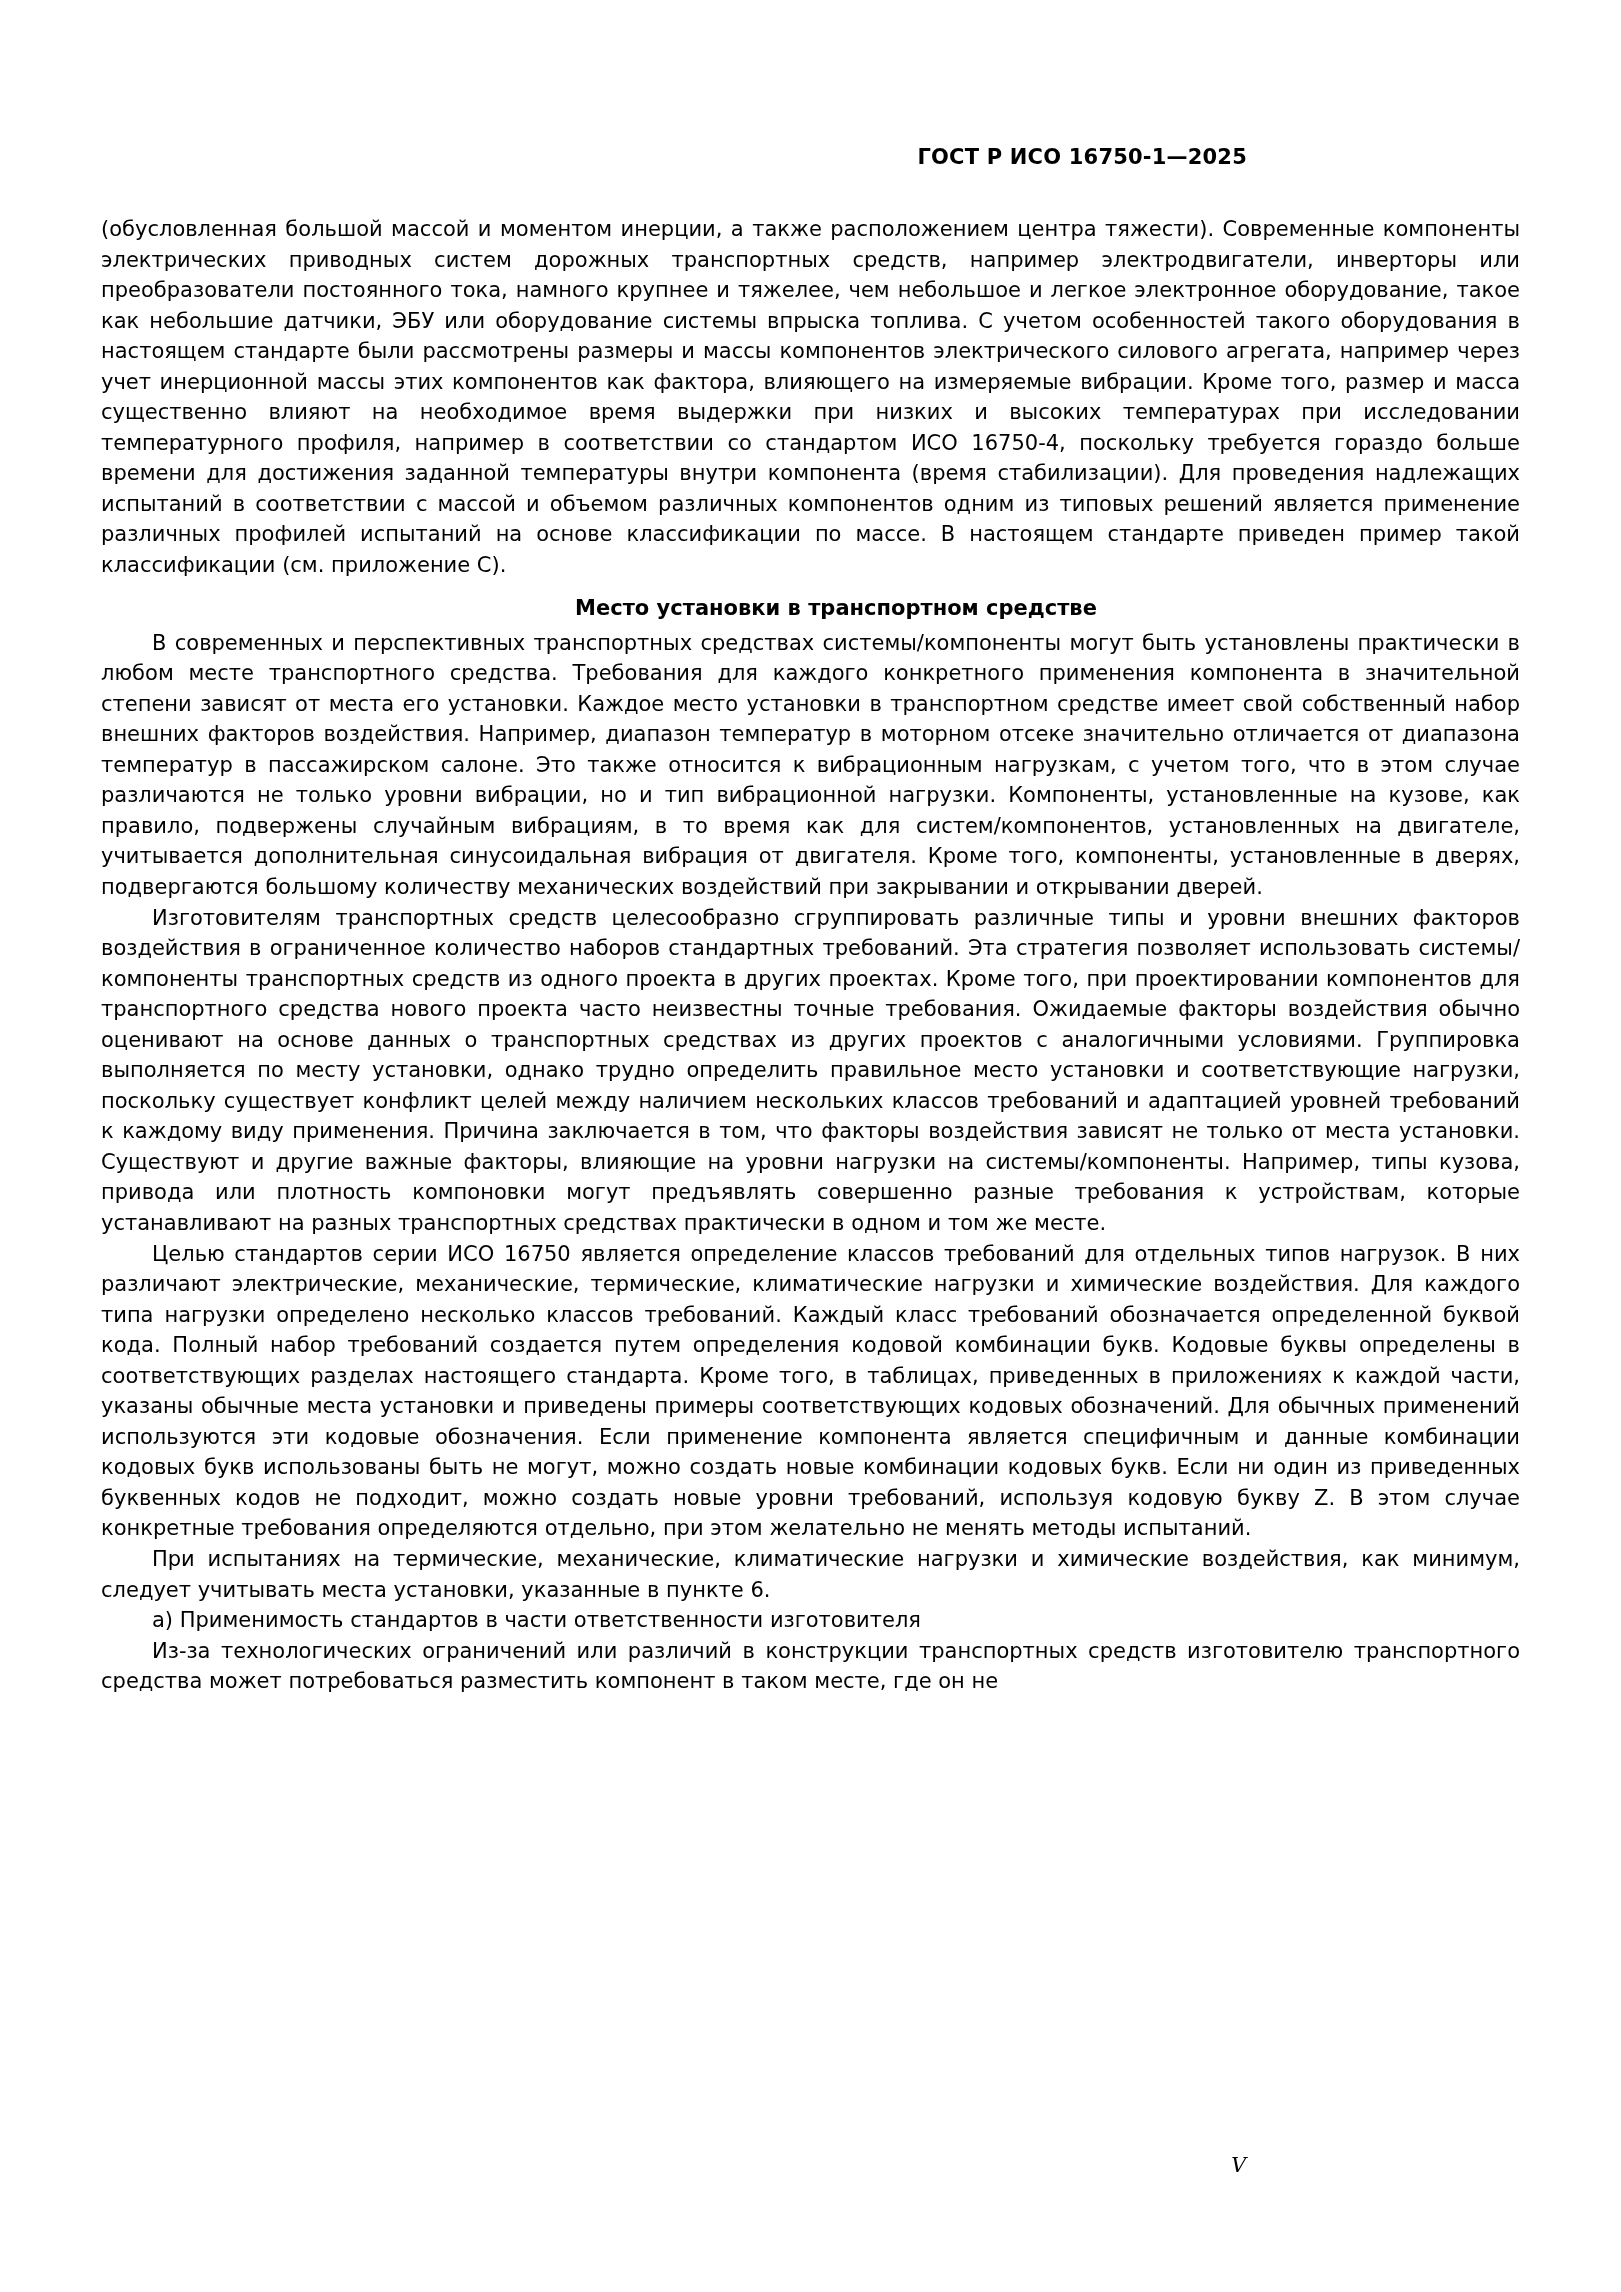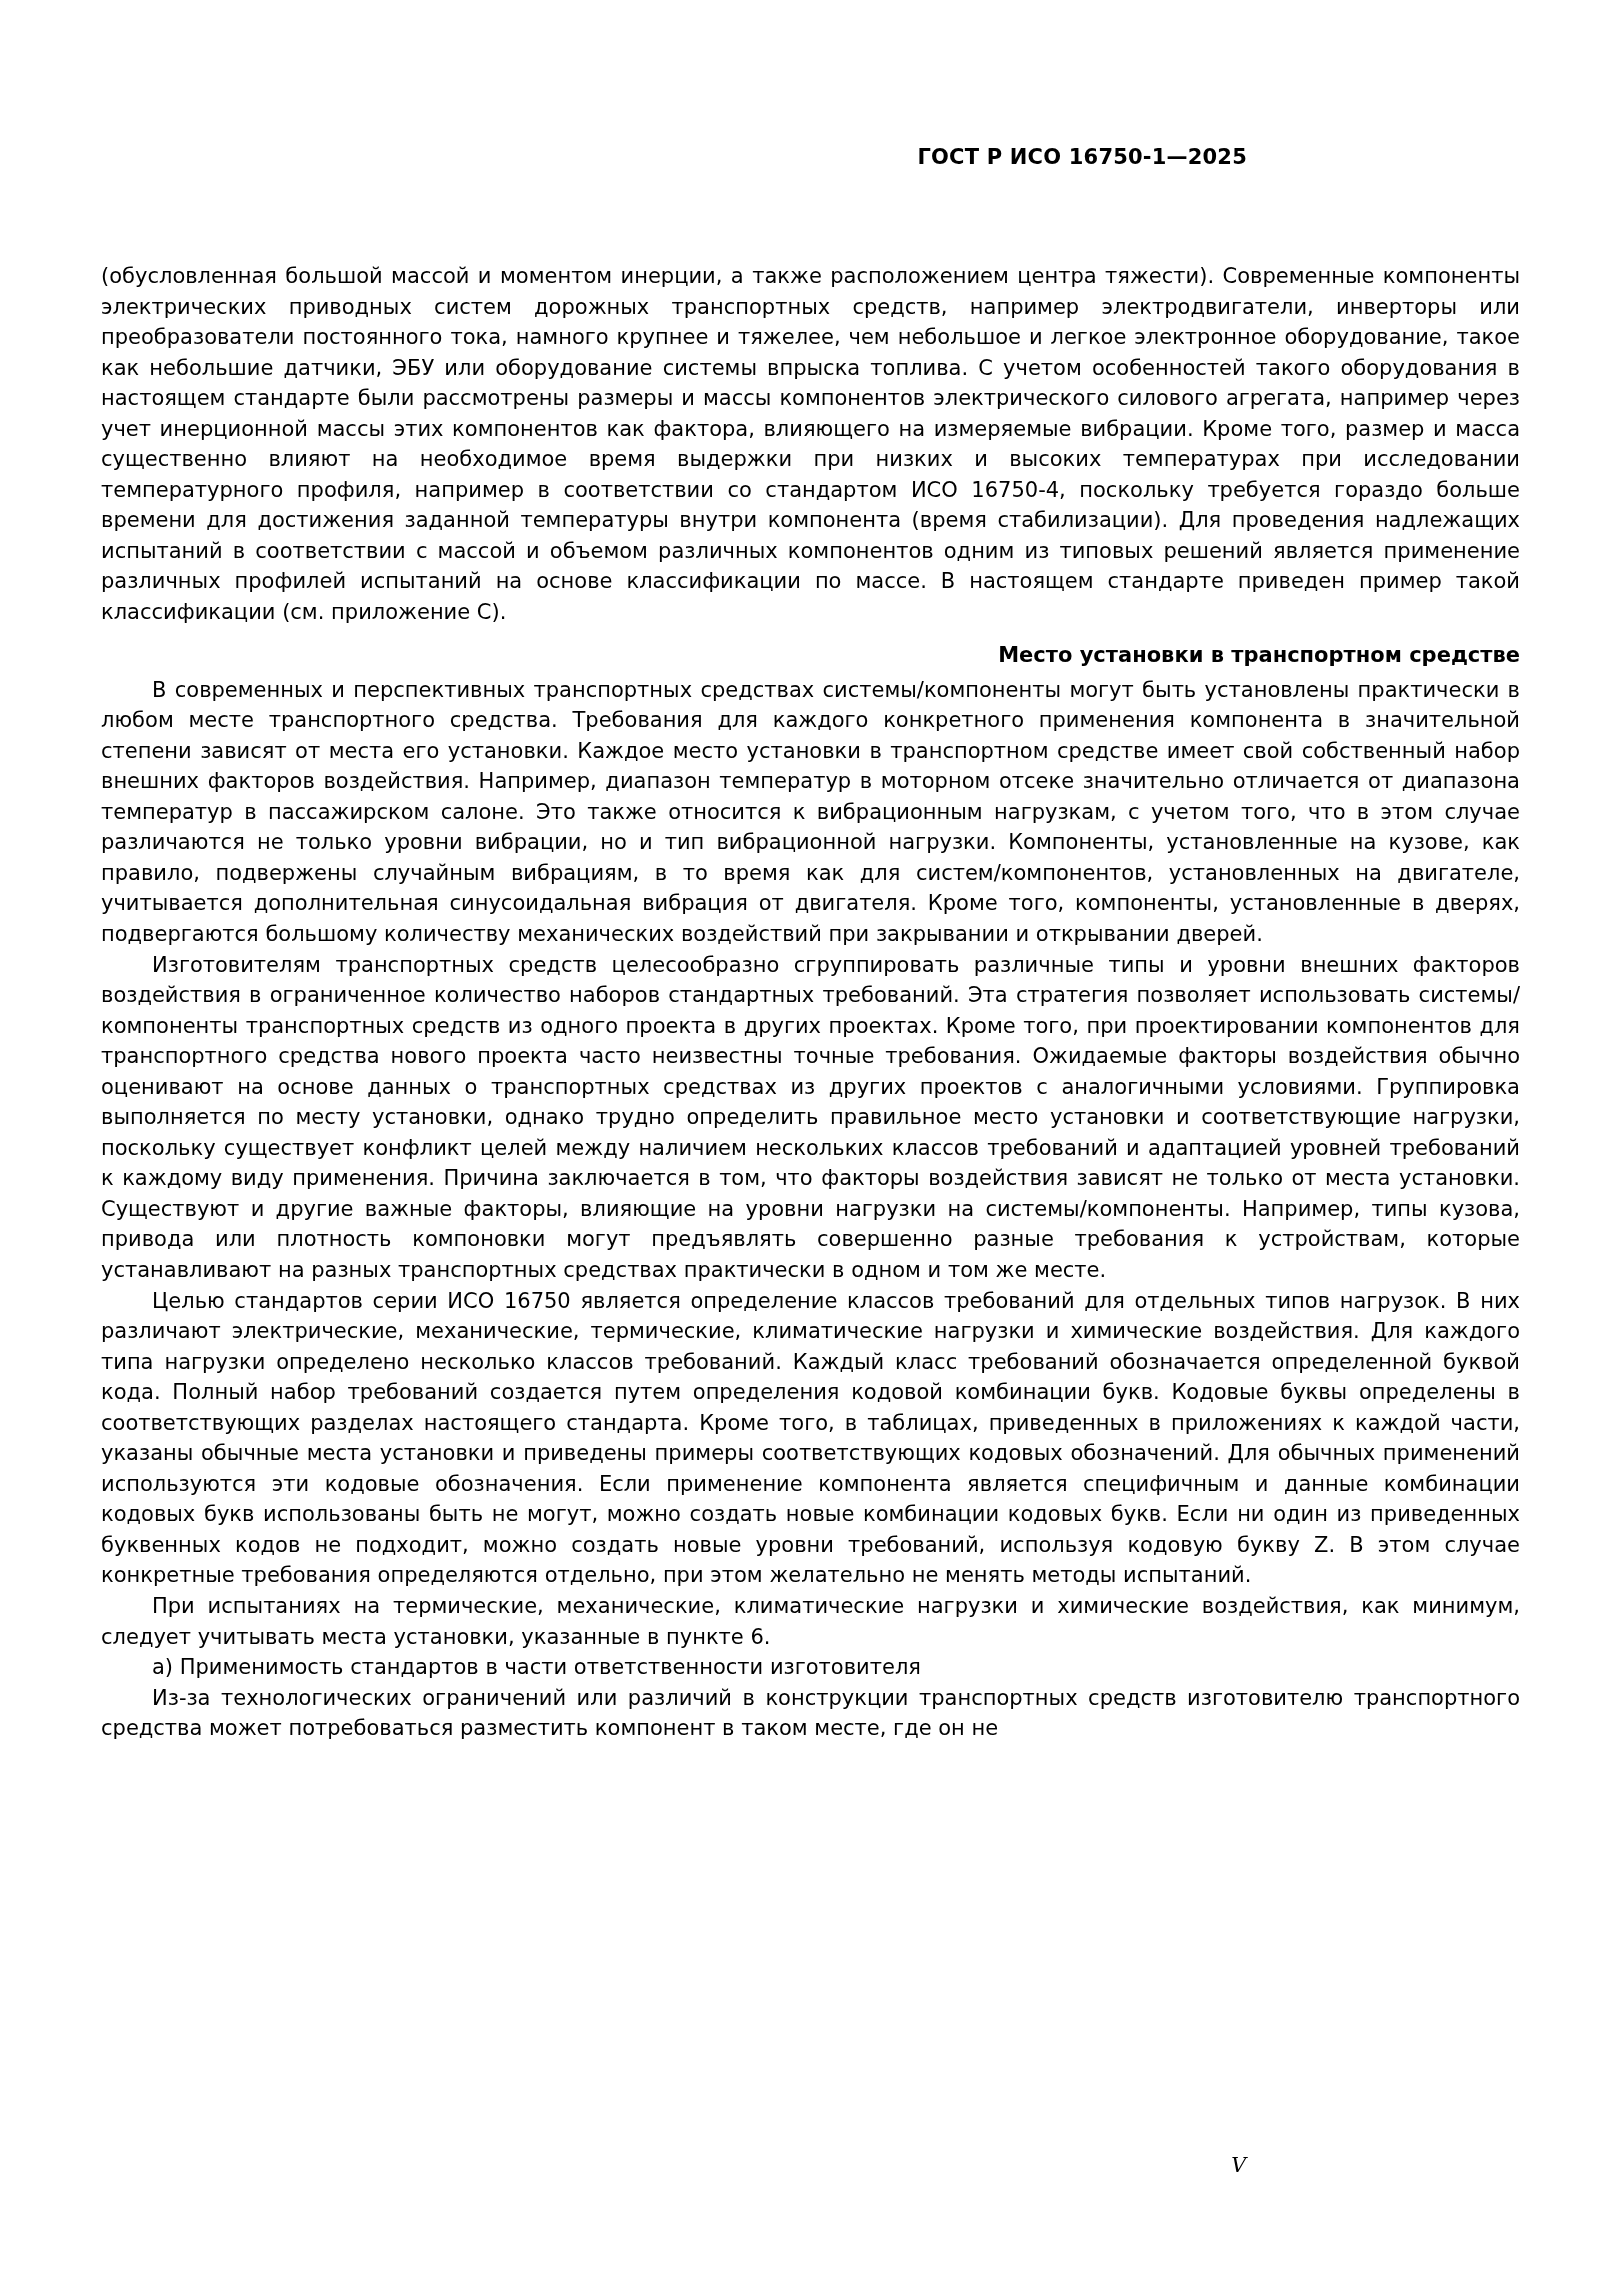--- a/index.html
+++ b/index.html
@@ -23,39 +23,38 @@
     font-size: 21px;
     font-weight: bold;
     letter-spacing: 0.2px;
     white-space: nowrap;
   }
   .content {
     position: absolute;
     top: 214px;
     left: 101px;
     width: 1419px;
-    margin-top: 47px;
   }
   p {
     margin: 0;
     font-size: 21px;
     line-height: 1.455;
     text-align: justify;
     text-justify: inter-word;
     hyphens: manual;
   }
   p.indent {
     text-indent: 51px;
   }
   h2.subhead {
     margin: 12.7px 0 3.9px 51px;
     font-size: 21px;
     line-height: 1.45;
     font-weight: bold;
-    text-align: right;
+    text-align: center;
   }
   .footer-page {
     position: absolute;
     bottom: 116px;
     right: 130px;
     font-size: 20.6px;
     font-style: italic;
     font-family: "DejaVu Serif", serif;
   }
 </style>

